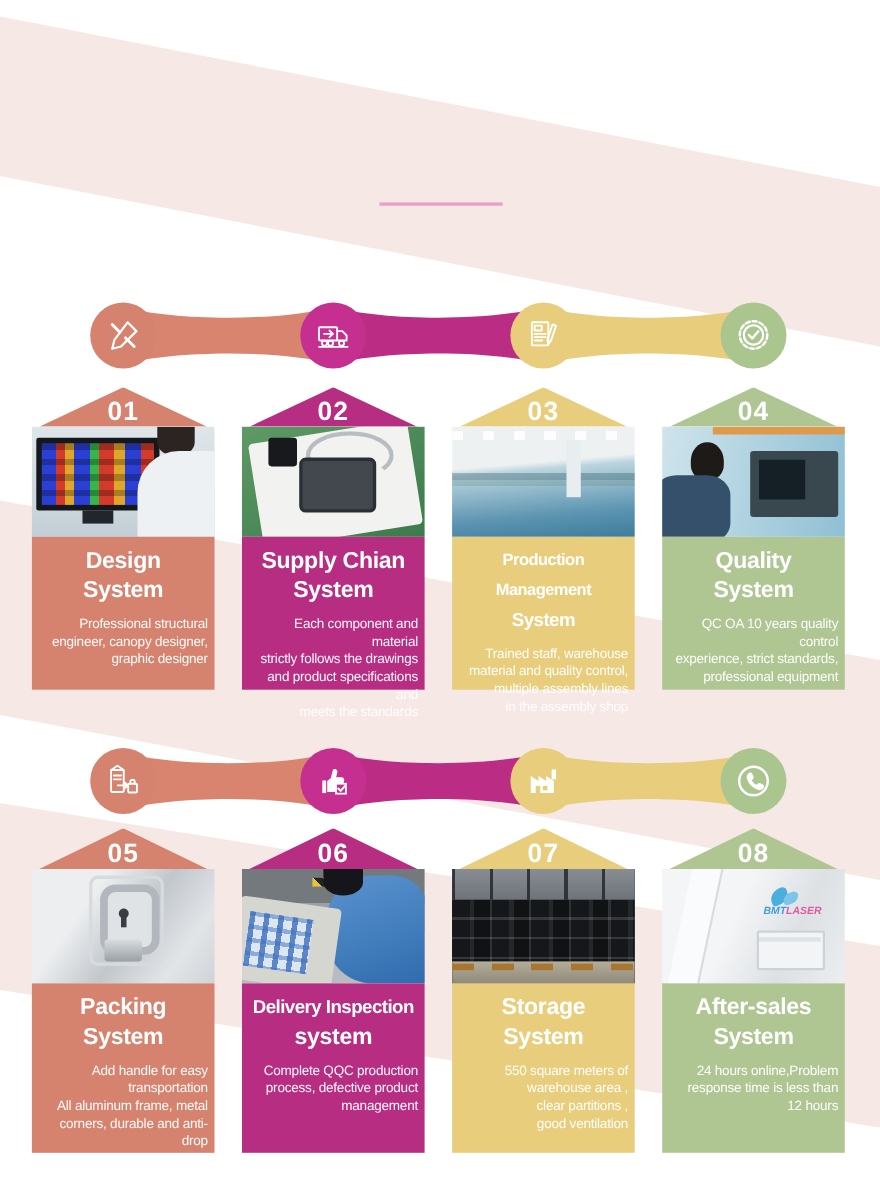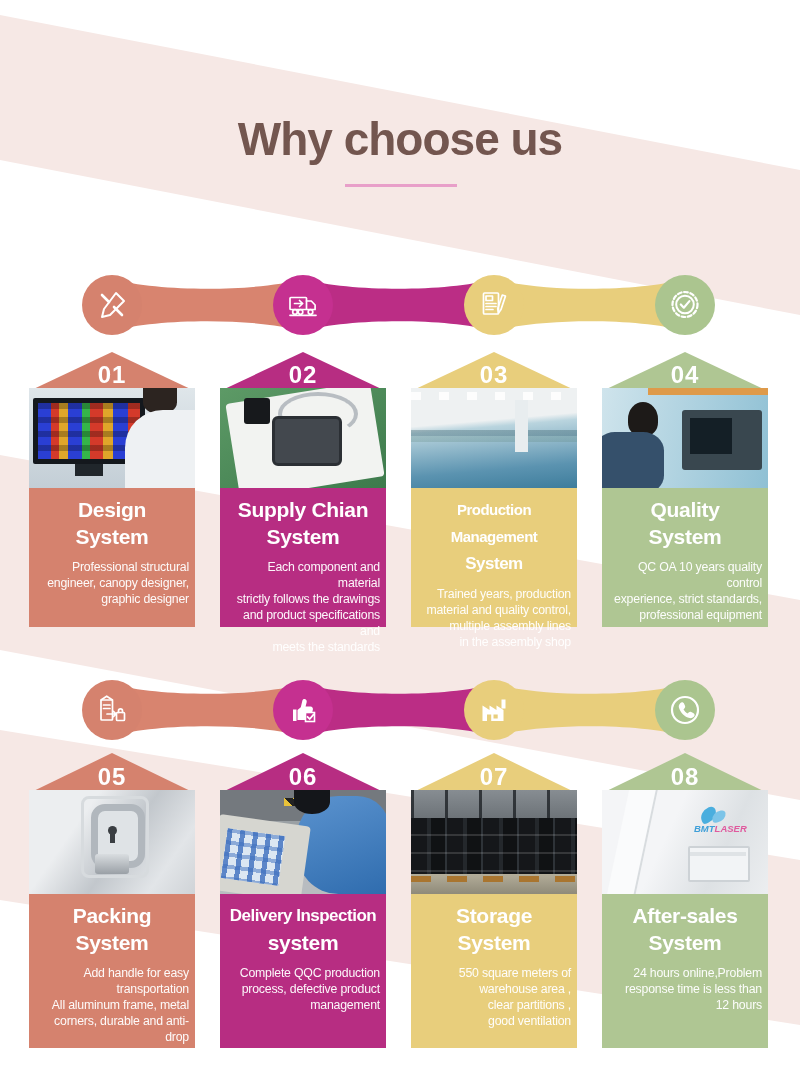--- a/index.html
+++ b/index.html
@@ -96,21 +96,20 @@
 <body>
 
 <div class="page">
 
   <svg class="bg" width="800" height="1075" viewBox="0 0 800 1075">
     <polygon points="0,15 800,170 800,315 0,160" fill="#f6e8e5"></polygon>
     <polygon points="0,455 800,600 800,800 0,650" fill="#f6e8e5"></polygon>
     <polygon points="0,730 800,860 800,1025 0,900" fill="#f6e8e5"></polygon>
   </svg>
 
-  <h1 class="title">Why choose us</h1>
   <div class="title-underline"></div>
 
   <svg class="chain r1" width="800" height="120" viewBox="0 0 800 120">
     <path d="M112,34 C160,47 255,47 303,34 L303,86 C255,73 160,73 112,86 Z" fill="#d8846f"></path>
     <path d="M303,34 C351,47 446,47 494,34 L494,86 C446,73 351,73 303,86 Z" fill="#bb2d85"></path>
     <path d="M494,34 C542,47 637,47 685,34 L685,86 C637,73 542,73 494,86 Z" fill="#e8ce7c"></path>
     <circle cx="112" cy="60" r="30" fill="#d5826e"></circle>
     <circle cx="303" cy="60" r="30" fill="#c53090"></circle>
     <circle cx="494" cy="60" r="30" fill="#e8ce7c"></circle>
     <circle cx="685" cy="60" r="30" fill="#abc58f"></circle>
@@ -229,21 +228,21 @@
     <div class="photo photo3">
       <div class="p3-lights"></div>
       <div class="p3-col"></div>
     </div>
     <div class="body">
       <div class="card-title">
         <div class="tsm">Production Management</div>
         <div class="tmd">System</div>
       </div>
       <div class="desc">
-          <div>Trained years, production</div>
+          <div>Trained staff, warehouse</div>
           <div>material and quality control,</div>
           <div>multiple assembly lines</div>
           <div>in the assembly shop</div>
         </div>
     </div>
   </div>
 
   <div class="card r1 x4 green">
     <div class="pent">
         <span>04</span>

